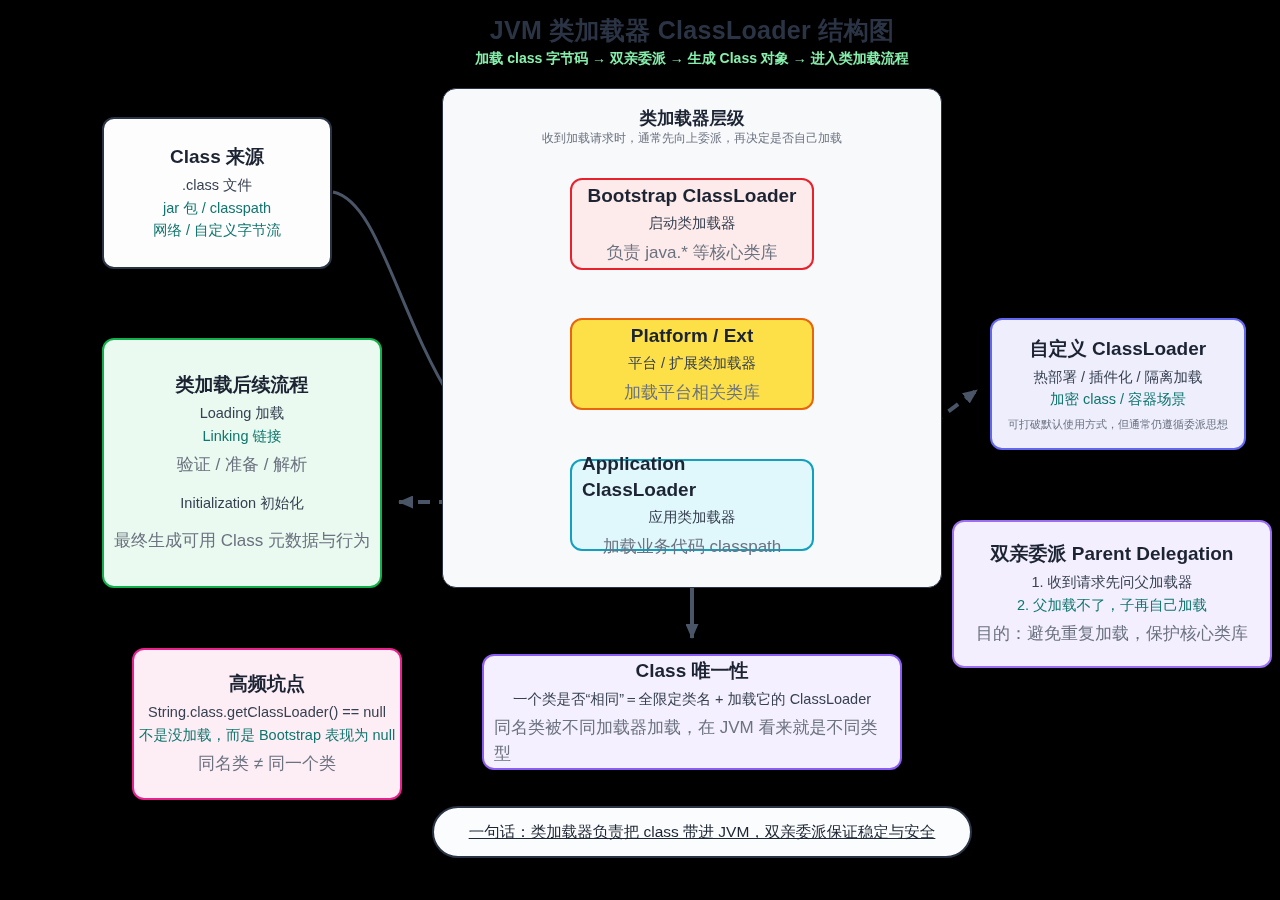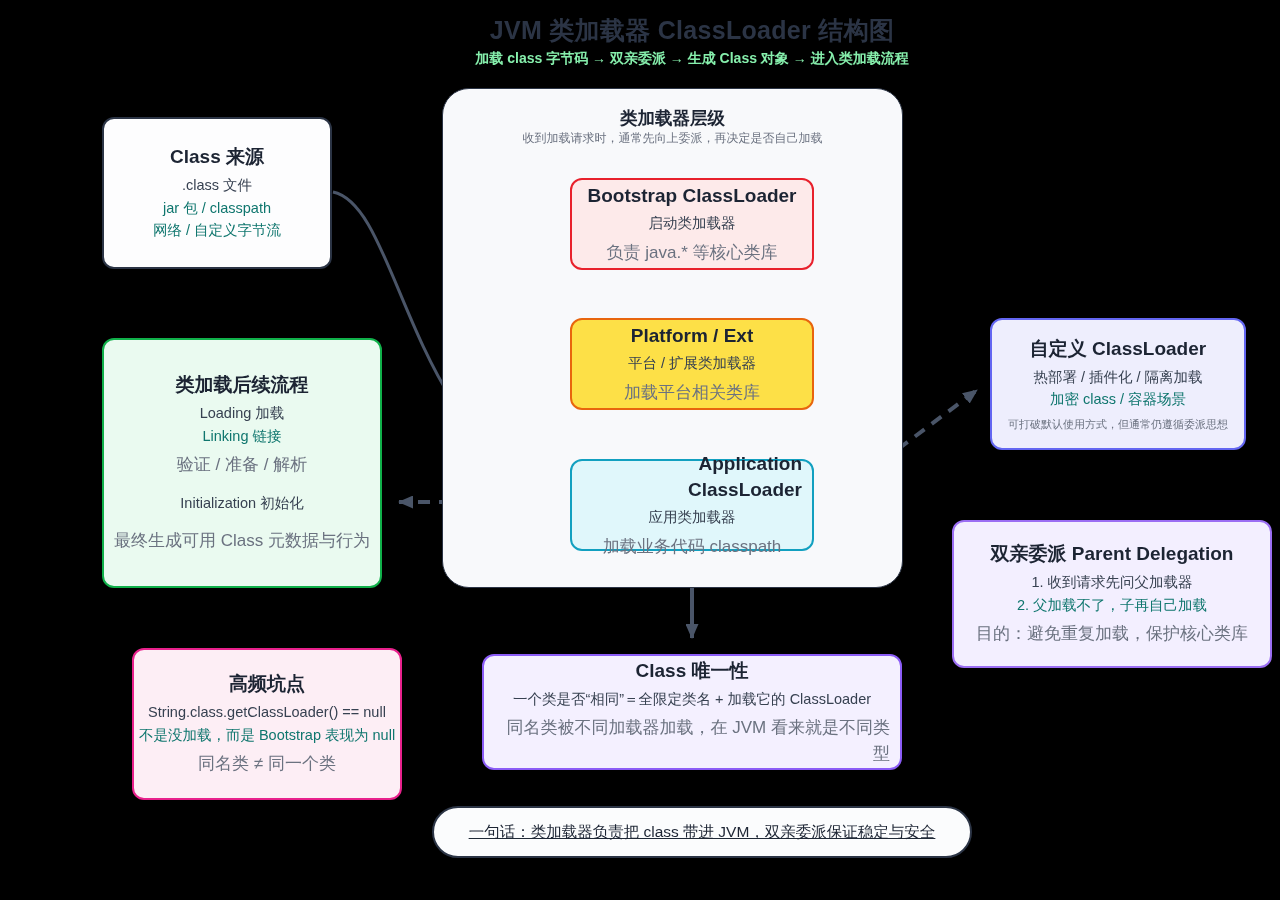--- a/index.html
+++ b/index.html
@@ -22,21 +22,21 @@
   .subtitle {
     position:absolute; left:0; top:50px; width:1280px; text-align:center;
     font-size:14px; font-weight:bold; color:#86efac;
   }
 
   
   .node {
     position:absolute;
     border-radius:12px;
     display:flex; flex-direction:column; align-items:center; justify-content:center;
-    text-align:right;
+    text-align:left;
     padding:6px 10px;
   }
   .node .t    { font-size:19px; font-weight:bold; color:#1c2433; line-height:1.35; }
   .node .s    { font-size:14.5px; color:#374151; line-height:1.55; margin-top:4px;}
   .node .s2   { font-size:14.5px; color:#0f766e; line-height:1.55; }
   .node .n    { font-size:17px; color:#6b7280; line-height:1.5; margin-top:5px;}
 
   
   .cluster {
     position:absolute;
@@ -104,21 +104,21 @@
 
     <g>
       <path d="M762,512 L925,390" stroke="#4a5568" stroke-width="4" fill="none" stroke-dasharray="12,9" marker-end="url(#ahb)"></path>
     </g>
 
     <g>
       <path d="M420,502 L347,502" stroke="#4a5568" stroke-width="4" fill="none" stroke-dasharray="12,9" marker-end="url(#ahb)"></path>
     </g>
   </svg>
 
-  <div class="cluster" style="left:390px; top:88px; width:461px; height:500px;border-radius:27px;">
+  <div class="cluster" style="left:390px; top:88px; width:500px; height:500px;">
     <div class="cluster-title">类加载器层级</div>
     <div class="cluster-sub">收到加载请求时，通常先向上委派，再决定是否自己加载</div>
   </div>
 
   <div class="node box-bootstrap" style="left:518px; top:178px; width:244px; height:92px;">
     <div class="t">Bootstrap ClassLoader</div>
     <div class="s">启动类加载器</div>
     <div class="n">负责 java.* 等核心类库</div>
   </div>
 

